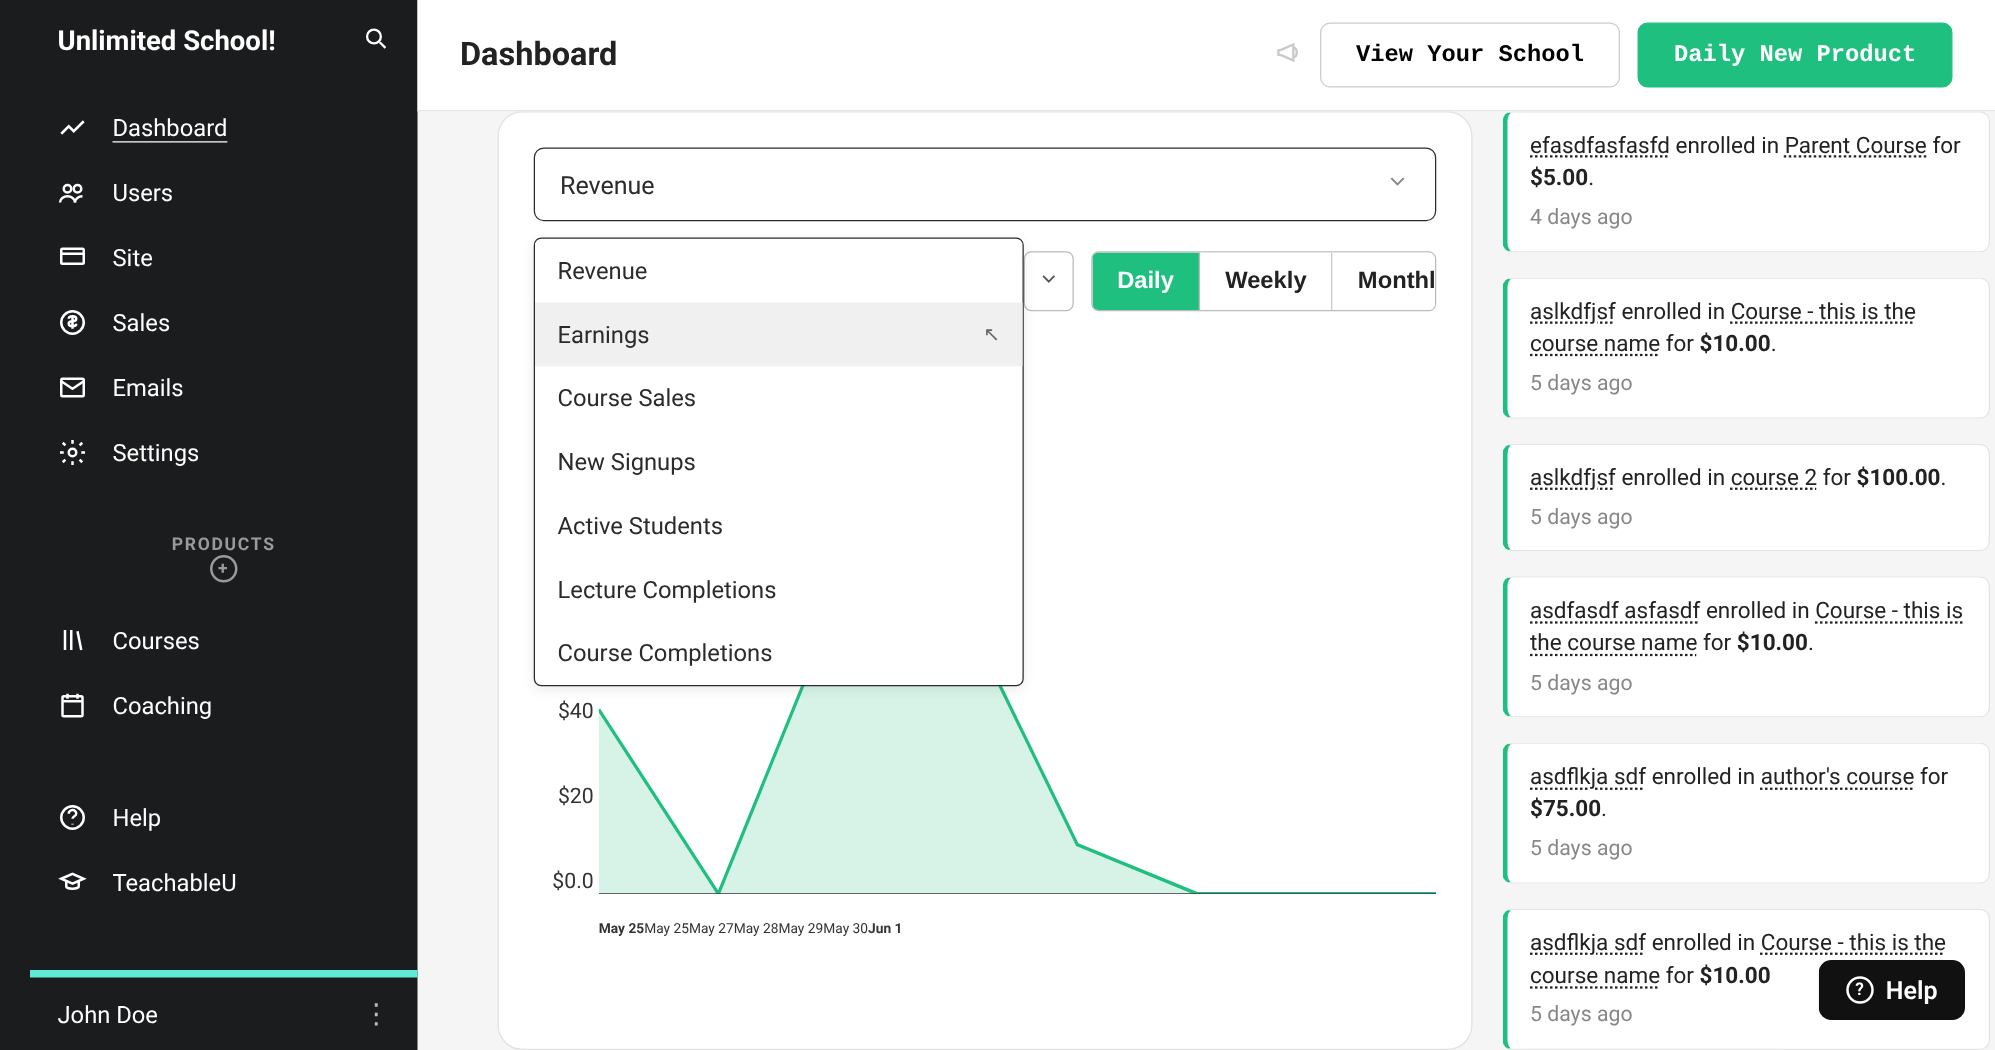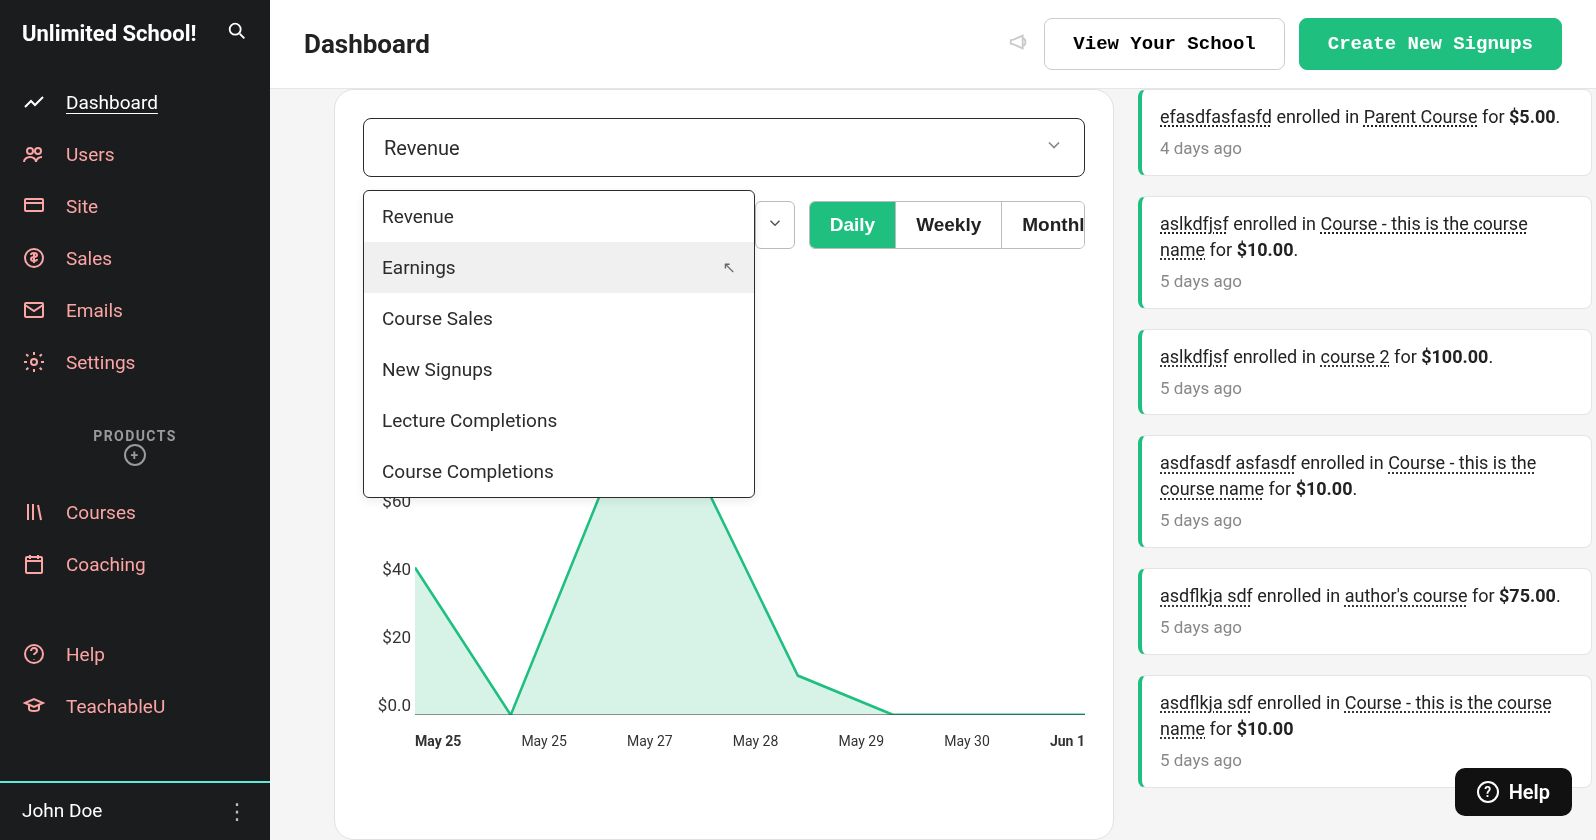--- a/index.html
+++ b/index.html
@@ -1,35 +1,35 @@
 <!DOCTYPE html>
 <html><head>
 <meta charset="utf-8">
 <style>
   * { box-sizing: border-box; margin: 0; padding: 0; }
   html, body { height: 100%; font-family: -apple-system, BlinkMacSystemFont, "Segoe UI", Roboto, Helvetica, Arial, sans-serif; }
   body { display: flex; background: #f5f5f5; overflow: hidden; width: 1596px; height: 840px; }
 
   
-  .sidebar { width: 270px; background: #1b1c1d; color: #d0d0d0; display: flex; flex-direction: column; }
+  .sidebar { width: 334px; background: #1b1c1d; color: #d0d0d0; display: flex; flex-direction: column; padding-left: 24px; }
   .sidebar-top { display: flex; align-items: center; justify-content: space-between; padding: 20px 22px; }
   .school-name { color: #fff; font-size: 22px; font-weight: 700; }
   .search-btn { color: #fff; }
   .nav { padding: 10px 0; flex: 0 0 auto; }
-  .nav-item { display: flex; align-items: center; gap: 20px; padding: 14px 22px; font-size: 19px; color: #fca5a5; cursor: pointer; }
+  .nav-item { display: flex; align-items: center; gap: 20px; padding: 14px 22px; font-size: 19px; color: #ffffff; cursor: pointer; }
   .nav-item.active { color: #fff; }
   .nav-item.active .nav-label { text-decoration: underline; text-underline-offset: 4px; }
   .nav-icon { width: 24px; height: 24px; flex: 0 0 24px; display:flex; align-items:center; justify-content:center; color: inherit; }
   .nav-icon svg { width: 24px; height: 24px; stroke: currentColor; fill: none; stroke-width: 2; }
 
   .section-header { display:flex; align-items:center; justify-content:space-between; padding: 30px 22px 10px; color:#9a9a9a; font-size: 14px; letter-spacing: .1em; font-weight: 700; flex-direction: column; }
   .add-product { width:22px; height:22px; border:2px solid #9a9a9a; border-radius:50%; display:flex; align-items:center; justify-content:center; color:#9a9a9a; font-size:14px; }
 
   .sidebar-spacer { flex:1; }
-  .sidebar-footer { border-top: 2px solid #5eead4; display:flex; justify-content:space-between; padding: 16px 22px; color:#fff; font-size:19px;gap:10px; }
+  .sidebar-footer { border-top: 6px solid #5eead4; display:flex; align-items:center; justify-content:space-between; padding: 16px 22px; color:#fff; font-size:19px;gap:10px; }
   .footer-kebab { font-size: 22px; color:#bdbdbd; }
 
   
   .main { flex:1; display:flex; flex-direction:column; min-width:0; }
   .topbar { display:flex; align-items:center; padding: 18px 34px; background:#fff; border-bottom:1px solid #e5e5e5; gap: 14px; }
   .page-title { font-size: 26px; font-weight: 700; color:#222; }
   .topbar-spacer { flex:1; }
   .mega-icon { color:#c9c9c9; font-size:20px; }
   .btn { font-size: 19px; font-weight:600; padding: 14px 28px; border-radius: 8px; border:1px solid #ccc; background:#fff; cursor:pointer;font-family:Liberation Mono, monospace; }
   .btn.primary { background:#1fbf80; border-color:#1fbf80; color:#fff; }
@@ -52,21 +52,21 @@
   .dropdown { position:absolute; top: 100px; left: 28px; width: 392px; background:#fff; border:1.5px solid #2b2b2b; border-radius:6px; z-index:10; box-shadow: 0 3px 10px rgba(0,0,0,.08); }
   .dropdown .dd-item { padding: 14px 18px; font-size:19px; color:#2b2b2b; cursor:pointer; display:flex; align-items:center; justify-content:space-between; }
   .dropdown .dd-item.hover { background:#f0f0f0; }
   .cursor-icon { font-size:16px; color:#666; }
 
   
   .chart-wrap { margin-top: 230px; position:relative; height: 270px; }
   .y-labels { position:absolute; left:0; bottom:34px; top:12px; width:48px; display:flex; flex-direction:column; justify-content:space-between; align-items:flex-end; font-size:17px; color:#333; }
   .plot { position:absolute; left:52px; right:0; bottom:34px; top:0; }
   .plot svg { width:100%; height:100%; }
-  .x-labels { position:absolute; left:52px; right:0; bottom:0; display:flex; justify-content:space-between; font-size:14px; color:#333; }
+  .x-labels { position:absolute; left:52px; right:0; bottom:0; display:flex; justify-content:flex-start; font-size:11px; color:#333; }
   .x-labels span.bold { font-weight:700; }
 
   
   .feed { flex:1; min-width: 320px; padding-right: 4px; overflow:hidden; }
   .feed-item { background:#fff; border:1px solid #e4e4e4; border-left:4px solid #1fbf80; border-radius:8px; padding: 14px 18px; margin-bottom: 20px; font-size:18px; line-height:1.45; color:#222; }
   .feed-item .u { text-decoration: underline dotted; text-underline-offset:3px; }
   .feed-item .time { color:#888; font-size:17px; margin-top:6px; }
 
   
   .help-pill { position:fixed; right:24px; bottom:24px; background:#111; color:#fff; border-radius:10px; padding:12px 22px; display:flex; align-items:center; gap:10px; font-size:20px; font-weight:600; }
@@ -205,21 +205,21 @@
   <div class="topbar">
     <div class="page-title">Dashboard</div>
     <div class="topbar-spacer"></div>
     <div class="mega-icon">
       <svg viewBox="0 0 24 24" width="22" height="22" stroke="currentColor" fill="none" stroke-width="2">
           <path d="M3 10v4l3 .5L16 19V5L6 9.5 3 10z"></path>
           <path d="M16 8c2 0 3 1.5 3 4s-1 4-3 4"></path>
         </svg>
     </div>
     <button class="btn">View Your School</button>
-    <button class="btn primary">Create New Signups</button>
+    <button class="btn primary">Daily New Product</button>
   </div>
 
   <div class="content">
 
     <div class="card">
       <div class="select-big">
         <span>Revenue</span>
         <span class="chev">
           <svg viewBox="0 0 24 24" width="20" height="20" stroke="currentColor" fill="none" stroke-width="2">
               <polyline points="6 9 12 15 18 9"></polyline>
@@ -248,20 +248,23 @@
           </div>
           <div class="dd-item hover">
             <span>Earnings</span>
             <span class="cursor-icon">↖</span>
           </div>
           <div class="dd-item">
             <span>Course Sales</span>
           </div>
           <div class="dd-item">
             <span>New Signups</span>
+          </div>
+          <div class="dd-item">
+            <span>Active Students</span>
           </div>
           <div class="dd-item">
             <span>Lecture Completions</span>
           </div>
           <div class="dd-item">
             <span>Course Completions</span>
           </div>
         </div>
 
       <div class="chart-wrap">

